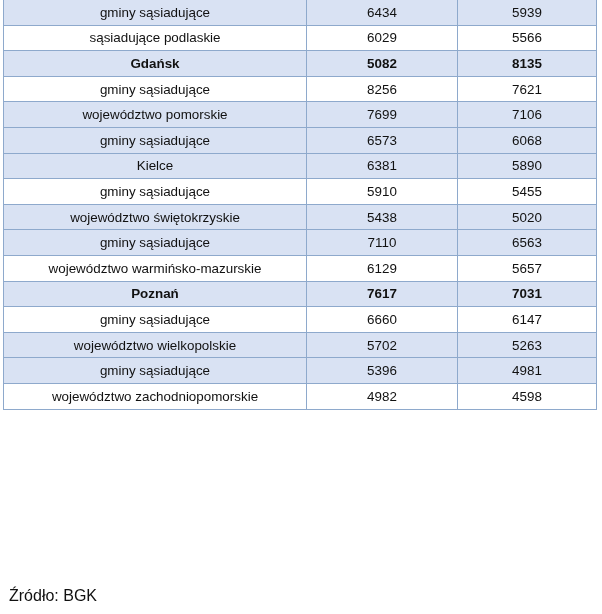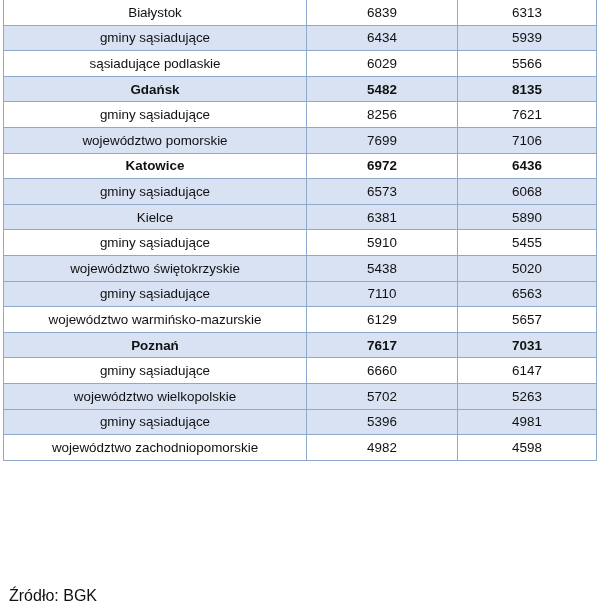--- a/index.html
+++ b/index.html
@@ -20,54 +20,44 @@
 </head>
 <body>
 
 <table class="data">
   <colgroup>
       <col class="c1">
       <col class="c2">
       <col class="c3">
     </colgroup>
   <tbody id="tbody">
-      <tr>
-        <td>Białystok</td>
-        <td>6839</td>
-        <td>6313</td>
-      </tr>
       <tr class="shade">
         <td>gminy sąsiadujące</td>
         <td>6434</td>
         <td>5939</td>
       </tr>
       <tr>
         <td>sąsiadujące podlaskie</td>
         <td>6029</td>
         <td>5566</td>
       </tr>
       <tr class="shade bold">
         <td>Gdańsk</td>
-        <td>5482</td>
+        <td>5082</td>
         <td>8135</td>
       </tr>
       <tr>
         <td>gminy sąsiadujące</td>
         <td>8256</td>
         <td>7621</td>
       </tr>
       <tr class="shade">
         <td>województwo pomorskie</td>
         <td>7699</td>
         <td>7106</td>
-      </tr>
-      <tr class="bold">
-        <td>Katowice</td>
-        <td>6972</td>
-        <td>6436</td>
       </tr>
       <tr class="shade">
         <td>gminy sąsiadujące</td>
         <td>6573</td>
         <td>6068</td>
       </tr>
       <tr class="shade">
         <td>Kielce</td>
         <td>6381</td>
         <td>5890</td>

